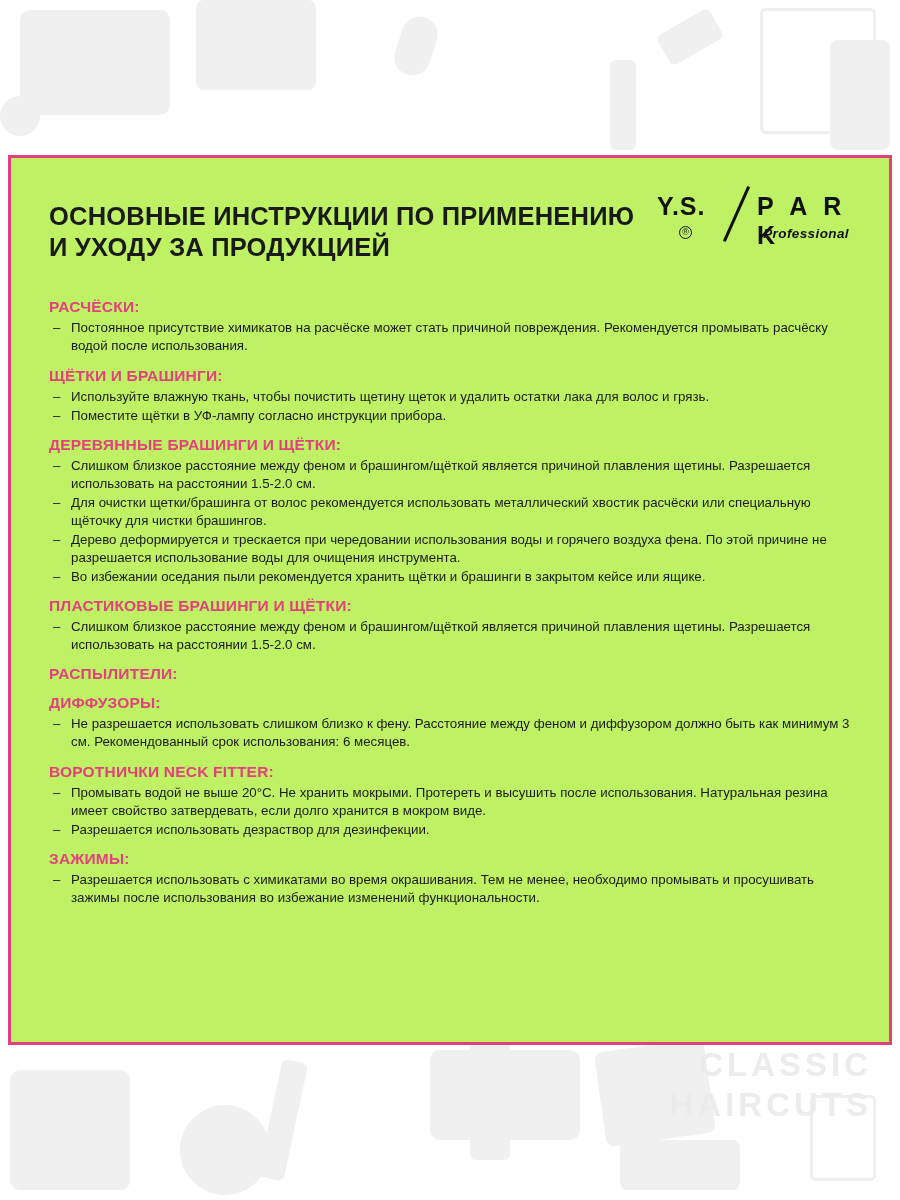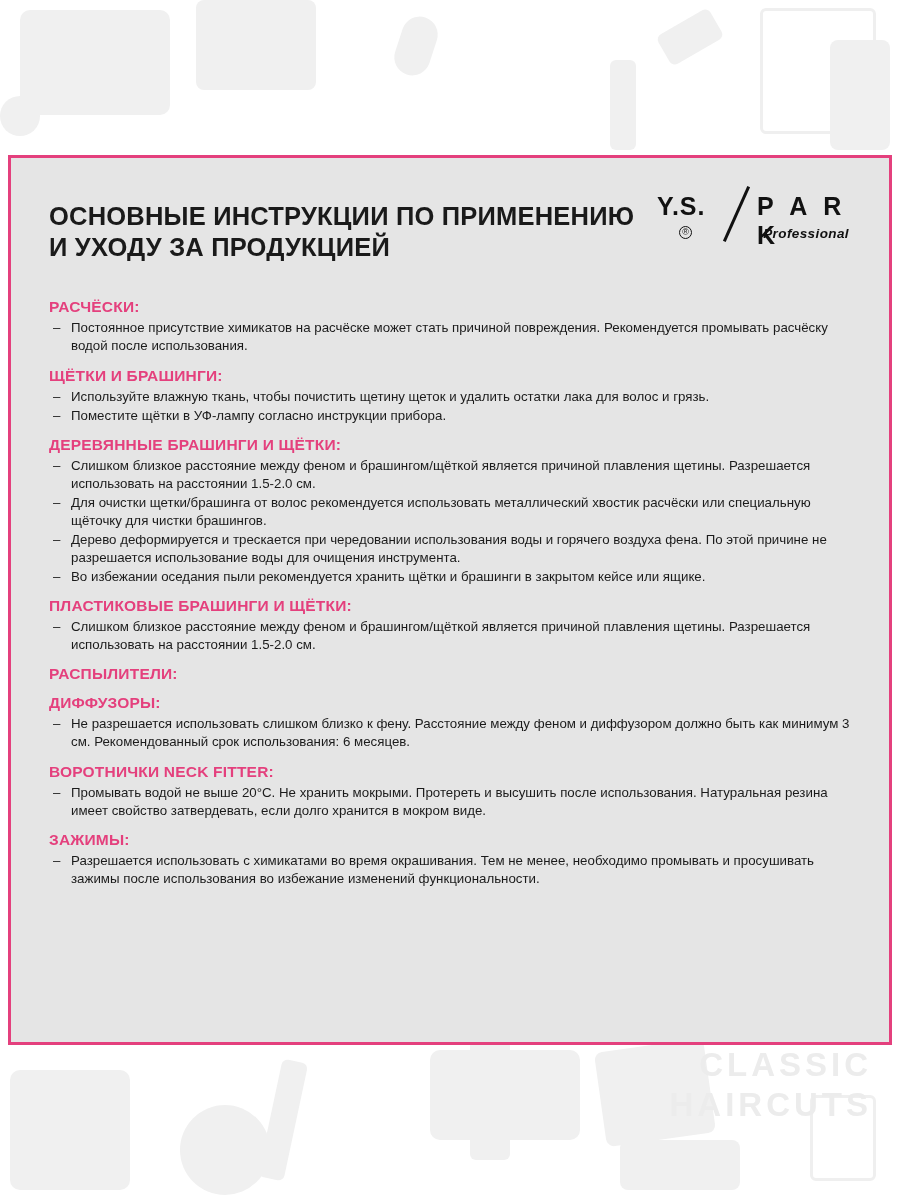--- a/index.html
+++ b/index.html
@@ -42,21 +42,21 @@
 
   
   .card {
     position: absolute;
     left: 8px;
     top: 155px;
     width: 884px;
     height: 890px;
     box-sizing: border-box;
     border: 3px solid #e4407d;
-    background: #e5e5e5;
+    background: #bef264;
     padding: 26px 38px 10px 38px;
   }
 
   .card-inner {
     position: relative;
     height: 100%;
   }
 
   
   .header {
@@ -247,20 +247,21 @@
       <h2 class="section-title">ДИФФУЗОРЫ:</h2>
       <ul class="bullets">
         <li>Не разрешается использовать слишком близко к фену. Расстояние между феном и диффузором должно быть как минимум 3 см. Рекомендованный срок использования: 6 месяцев.</li>
       </ul>
     </div>
 
     <div class="section">
       <h2 class="section-title">ВОРОТНИЧКИ NECK FITTER:</h2>
       <ul class="bullets">
         <li>Промывать водой не выше 20°C. Не хранить мокрыми. Протереть и высушить после использования. Натуральная резина имеет свойство затвердевать, если долго хранится в мокром виде.</li>
+        <li>Разрешается использовать дезраствор для дезинфекции.</li>
       </ul>
     </div>
 
     <div class="section">
       <h2 class="section-title">ЗАЖИМЫ:</h2>
       <ul class="bullets">
         <li>Разрешается использовать с химикатами во время окрашивания. Тем не менее, необходимо промывать и просушивать зажимы после использования во избежание изменений функциональности.</li>
       </ul>
     </div>
 

